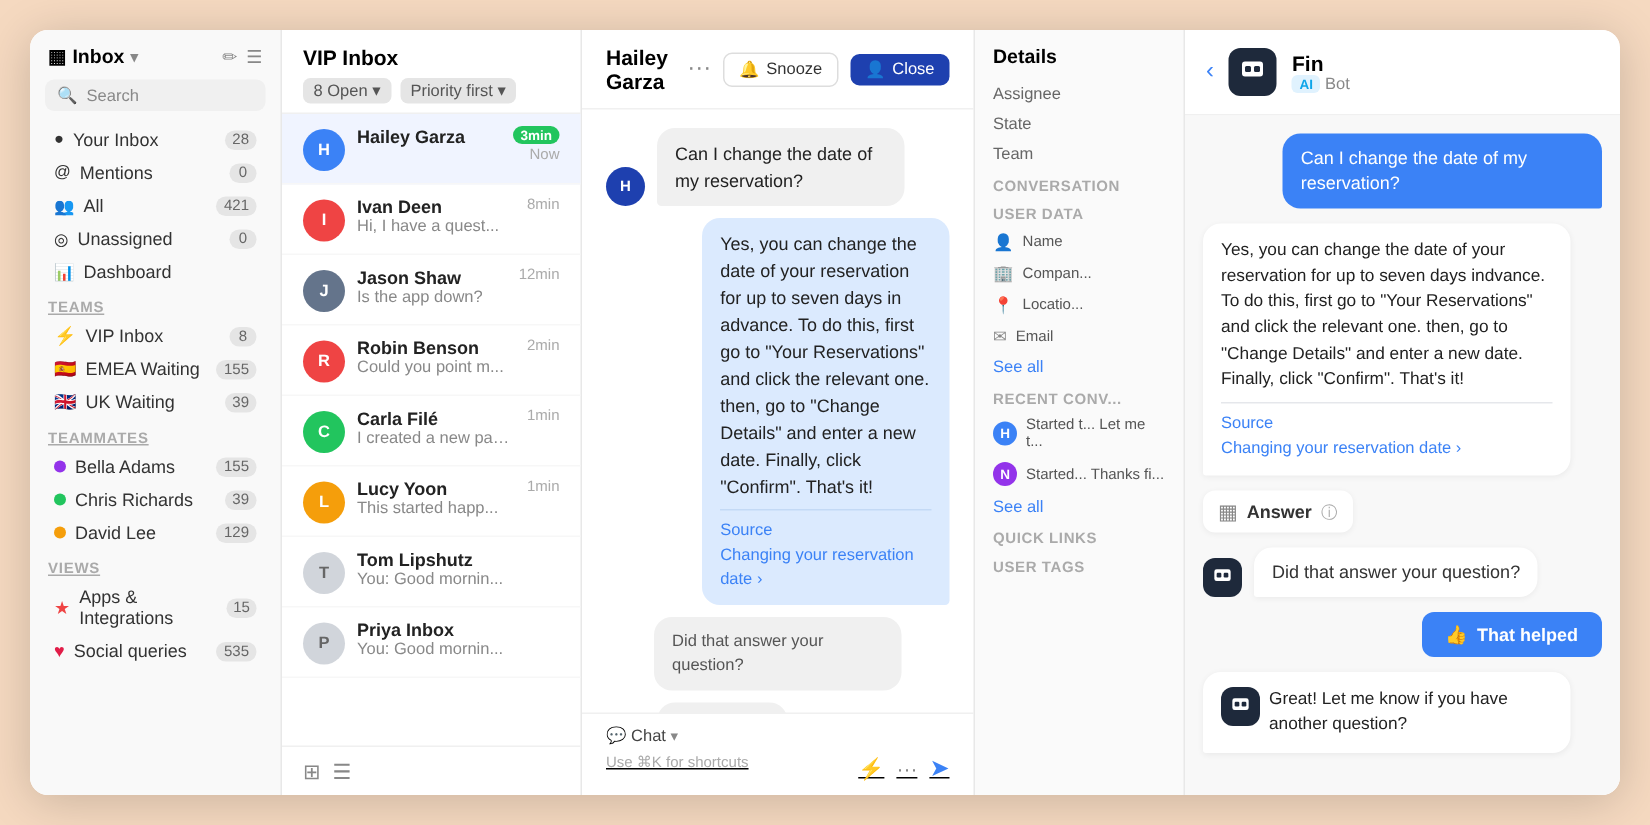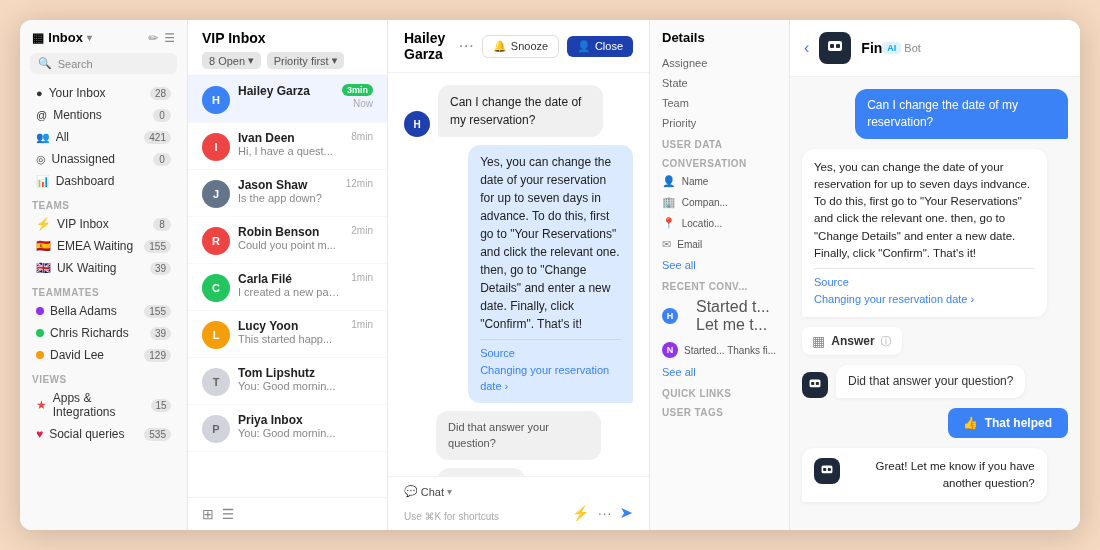--- a/index.html
+++ b/index.html
@@ -86,20 +86,21 @@
       min-width: 18px;
       text-align: center;
     }
     .sidebar-section-label {
       font-size: 10px;
       font-weight: 700;
       color: #aaa;
       padding: 8px 12px 2px;
       letter-spacing: 0.5px;
       text-transform: uppercase;
+      text-decoration: underline;
     }
     .dot {
       width: 8px; height: 8px; border-radius: 50%;
       display: inline-block;
     }
 
     
     .inbox-list {
       width: 200px;
       background: #fff;
@@ -246,21 +247,21 @@
       border-top: 1px solid #f0f0f0;
       padding: 8px 16px;
       flex-shrink: 0;
     }
     .chat-footer-top {
       display: flex; justify-content: space-between; align-items: center; margin-bottom: 5px;
     }
     .chat-tab-label { font-size: 11px; color: #444; display: flex; align-items: center; gap: 3px; }
     .chat-shortcut { font-size: 10px; color: #aaa; }
     .chat-footer-bottom {
-      display: flex; justify-content: space-between; align-items: flex-end;
+      display: flex; justify-content: space-between; align-items: flex-start; text-decoration: underline;
     }
     .chat-footer-icons { display: flex; align-items: center; gap: 8px; }
 
     
     .details-panel {
       width: 140px;
       background: #fafafa;
       border-right: 1px solid #e8e8e8;
       padding: 10px 0;
       display: flex;
@@ -306,21 +307,21 @@
       padding: 12px 14px;
       border-bottom: 1px solid #f0f0f0;
     }
     .fin-back-btn {
       background: none; border: none; cursor: pointer; color: #3b82f6; font-size: 16px;
     }
     .fin-logo {
       width: 32px; height: 32px; background: #1e293b; border-radius: 8px;
       display: flex; align-items: center; justify-content: center; color: #fff; font-size: 14px;
     }
-    .fin-title-block { display: flex; flex-direction: row; }
+    .fin-title-block { display: flex; flex-direction: column; }
     .fin-name { font-size: 14px; font-weight: 700; }
     .fin-subtitle { font-size: 11px; color: #888; display: flex; align-items: center; gap: 3px; }
     .fin-ai-badge {
       background: #e0f2fe; color: #0ea5e9; font-size: 9px; padding: 1px 5px;
       border-radius: 4px; font-weight: 600;
     }
     .fin-messages {
       flex: 1;
       overflow-y: auto;
       padding: 12px 12px;
@@ -389,21 +390,21 @@
     .fin-last-bot {
       align-self: flex-start;
       background: #fff;
       color: #222;
       border-radius: 12px 12px 12px 2px;
       padding: 10px 12px;
       font-size: 11.5px;
       max-width: 92%;
       line-height: 1.5;
       box-shadow: 0 1px 4px rgba(0,0,0,0.06);
-      display: flex; align-items: flex-start; gap: 6px; text-align: right;
+      display: flex; align-items: flex-start; gap: 6px;
     }
   </style>
 </head>
 <body>
 
 <div class="app-container">
 
   <div class="sidebar">
     <div class="sidebar-header">
       <div class="sidebar-title">
@@ -683,26 +684,23 @@
     <div class="details-title">Details</div>
     <div class="details-row">
       <span>Assignee</span>
     </div>
     <div class="details-row">
       <span>State</span>
     </div>
     <div class="details-row">
       <span>Team</span>
     </div>
-    <div class="details-row">
-      <span>Priority</span>
-    </div>
-
+
+    <div class="details-section">CONVERSATION</div>
     <div class="details-section">USER DATA</div>
-    <div class="details-section">CONVERSATION</div>
     <div class="details-conv-item">
       <span style="color:#888; font-size:11px;">👤</span>
       <span>Name</span>
     </div>
     <div class="details-conv-item">
       <span style="color:#888; font-size:11px;">🏢</span>
       <span>Compan...</span>
     </div>
     <div class="details-conv-item">
       <span style="color:#888; font-size:11px;">📍</span>
@@ -710,21 +708,21 @@
     </div>
     <div class="details-conv-item">
       <span style="color:#888; font-size:11px;">✉</span>
       <span>Email</span>
     </div>
     <div class="details-see-all">See all</div>
 
     <div class="details-section">RECENT CONV...</div>
     <div class="details-conv-item">
       <div class="conv-dot" style="background:#3b82f6;">H</div>
-      <span style="font-size:16px; color:#555;margin-left:12px;">Started t... Let me t...</span>
+      <span style="font-size:10px; color:#555;">Started t... Let me t...</span>
     </div>
     <div class="details-conv-item">
       <div class="conv-dot" style="background:#9333ea;">N</div>
       <span style="font-size:10px; color:#555;">Started... Thanks fi...</span>
     </div>
     <div class="details-see-all">See all</div>
 
     <div class="details-section">QUICK LINKS</div>
     <div class="details-section">USER TAGS</div>
   </div>

